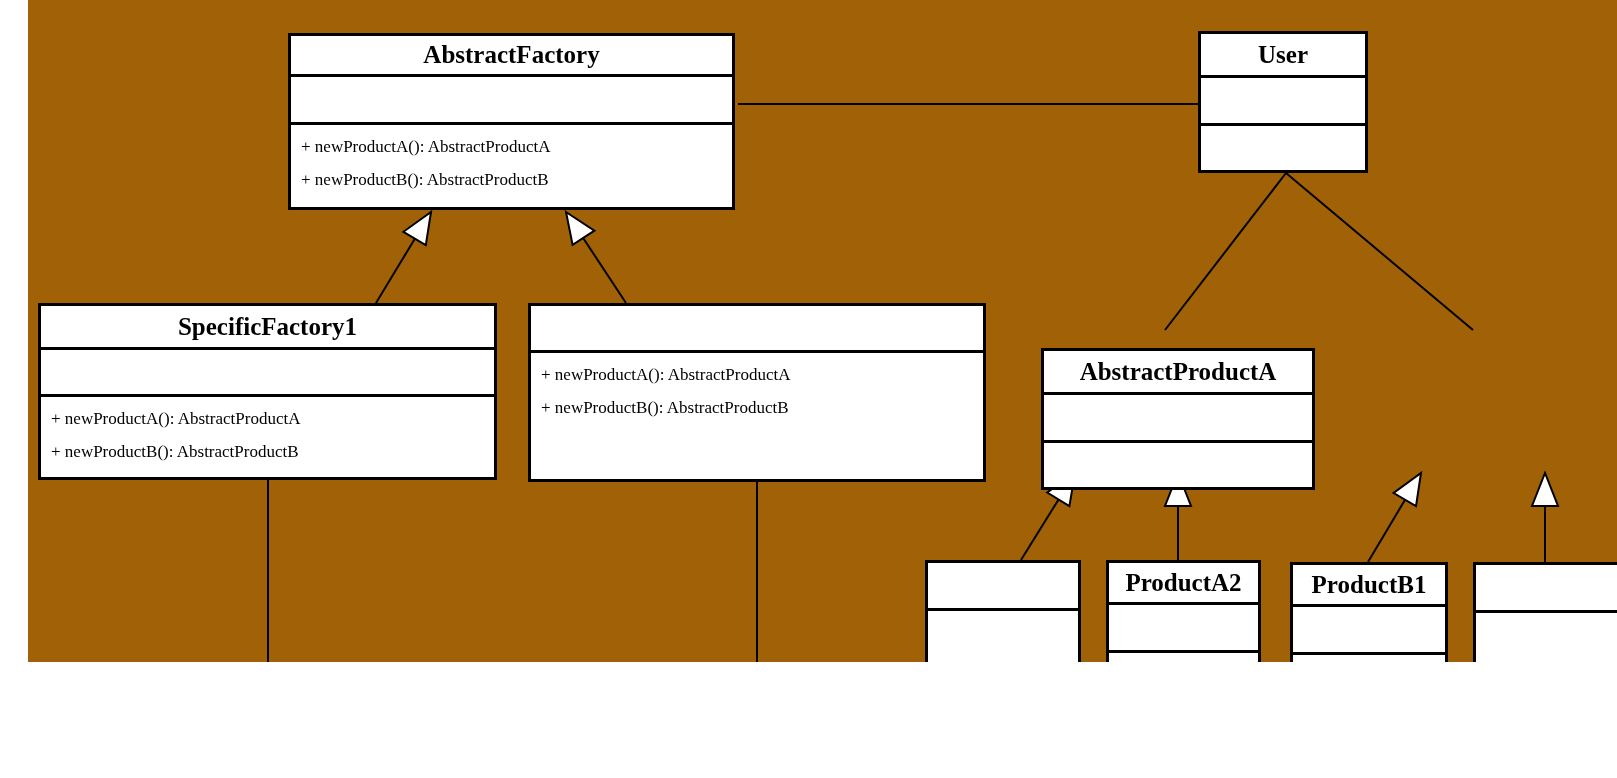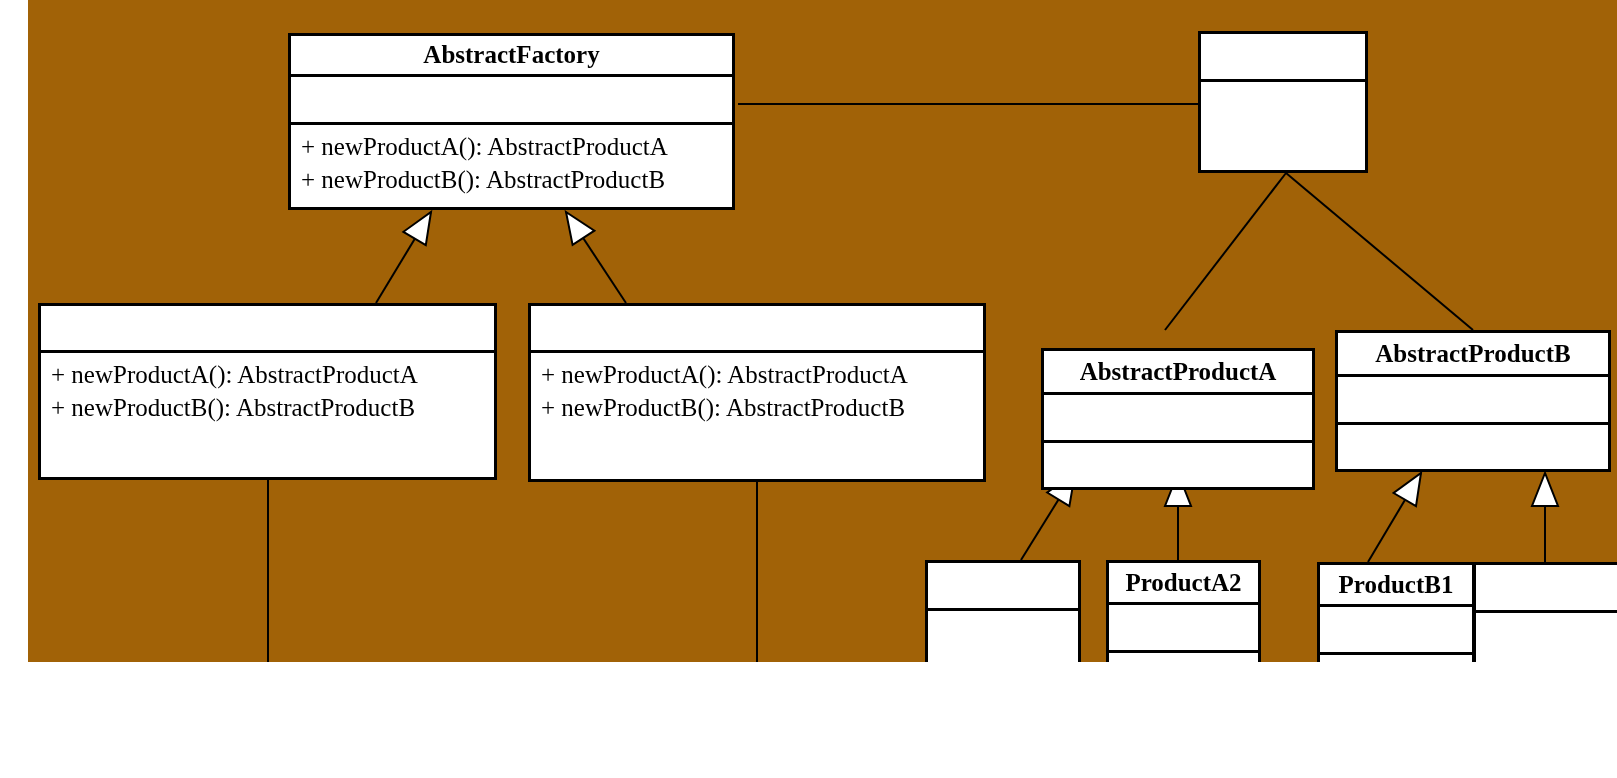--- a/index.html
+++ b/index.html
@@ -23,21 +23,21 @@
   }
   .cmp{box-sizing:content-box;flex:0 0 auto;}
   .cmp.title{
     border-bottom:3px solid #000;
     display:flex;align-items:center;justify-content:center;
     font-weight:bold;font-size:25px;white-space:nowrap;
   }
   .cmp.attrs{border-bottom:3px solid #000;}
   .cmp.methods{
     flex:1 1 auto;
-    font-size:25px;line-height:33px;
+    font-size:17px;line-height:33px;
     padding:5px 4px 0 10px;
     white-space:nowrap;
   }
 </style>
 </head>
 <body>
 
 <div id="stage">
 
   <svg id="connectors" viewBox="0 0 1617 778" xmlns="http://www.w3.org/2000/svg">
@@ -74,25 +74,27 @@
   <div class="uml-class" style="left:260px;top:33px;width:447px;height:177px">
     <div class="cmp title" style="height:38px">AbstractFactory</div>
     <div class="cmp attrs" style="height:45px"></div>
     <div class="cmp methods">
       <div>+ newProductA(): AbstractProductA</div>
       <div>+ newProductB(): AbstractProductB</div>
     </div>
   </div>
 
   <div class="uml-class" style="left:1170px;top:31px;width:170px;height:142px">
+    <div class="cmp title" style="height:41px">User</div>
     <div class="cmp attrs" style="height:45px"></div>
     <div class="cmp methods"></div>
   </div>
 
   <div class="uml-class" style="left:10px;top:303px;width:459px;height:177px">
+    <div class="cmp title" style="height:41px">SpecificFactory1</div>
     <div class="cmp attrs" style="height:44px"></div>
     <div class="cmp methods">
       <div>+ newProductA(): AbstractProductA</div>
       <div>+ newProductB(): AbstractProductB</div>
     </div>
   </div>
 
   <div class="uml-class" style="left:500px;top:303px;width:458px;height:179px">
     <div class="cmp attrs" style="height:44px"></div>
     <div class="cmp methods">
@@ -100,38 +102,33 @@
       <div>+ newProductB(): AbstractProductB</div>
     </div>
   </div>
 
   <div class="uml-class" style="left:1013px;top:348px;width:274px;height:142px">
     <div class="cmp title" style="height:41px">AbstractProductA</div>
     <div class="cmp attrs" style="height:45px"></div>
     <div class="cmp methods"></div>
   </div>
 
-  <div class="uml-class" style="left:1307px;top:330px;width:276px;height:142px">
-    <div class="cmp title" style="height:41px">AbstractProductB</div>
-    <div class="cmp attrs" style="height:45px"></div>
-    <div class="cmp methods"></div>
-  </div>
 
   <div class="uml-class" style="left:897px;top:560px;width:156px;height:142px">
     <div class="cmp attrs" style="height:45px"></div>
     <div class="cmp methods"></div>
   </div>
 
   <div class="uml-class" style="left:1078px;top:560px;width:155px;height:142px">
     <div class="cmp title" style="height:39px">ProductA2</div>
     <div class="cmp attrs" style="height:45px"></div>
     <div class="cmp methods"></div>
   </div>
 
-  <div class="uml-class" style="left:1289px;top:562px;width:158px;height:141px">
+  <div class="uml-class" style="left:1262px;top:562px;width:158px;height:141px">
     <div class="cmp title" style="height:39px">ProductB1</div>
     <div class="cmp attrs" style="height:45px"></div>
     <div class="cmp methods"></div>
   </div>
 
   <div class="uml-class" style="left:1445px;top:562px;width:157px;height:141px">
     <div class="cmp attrs" style="height:45px"></div>
     <div class="cmp methods"></div>
   </div>
 

